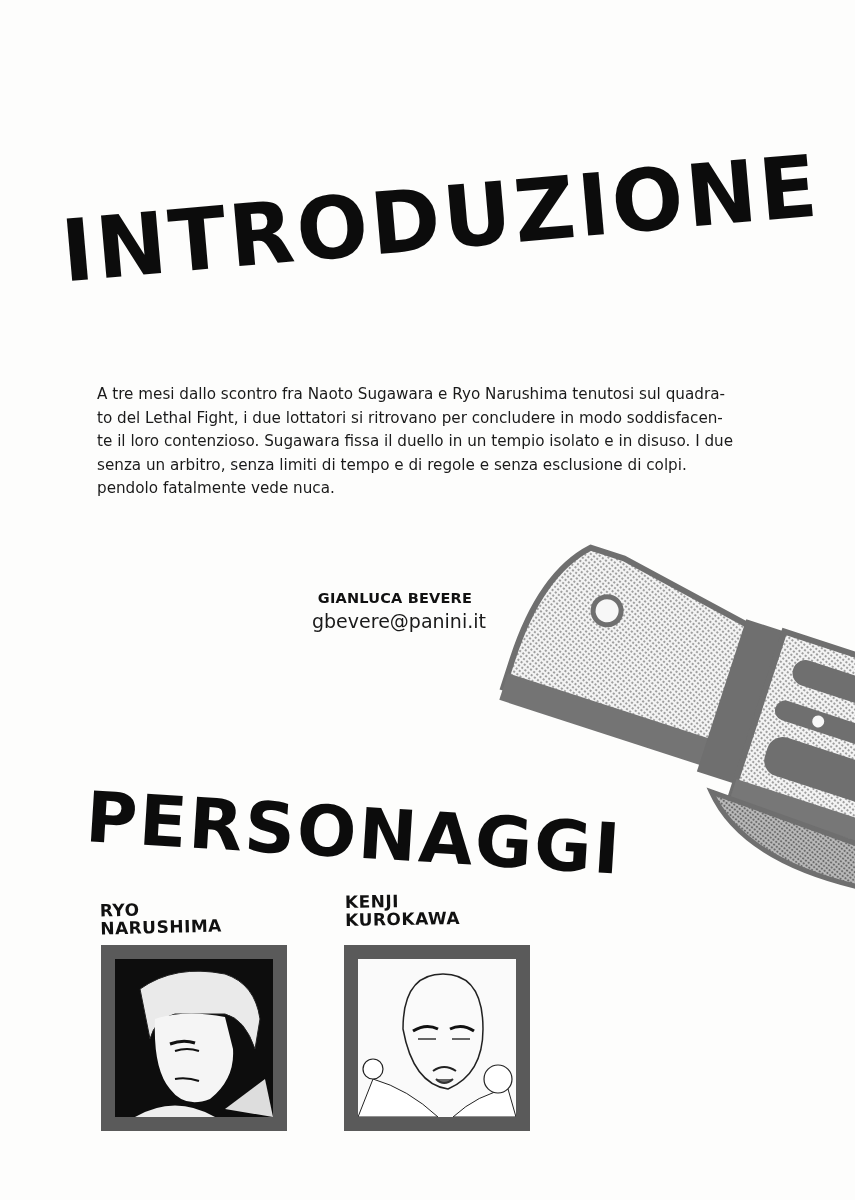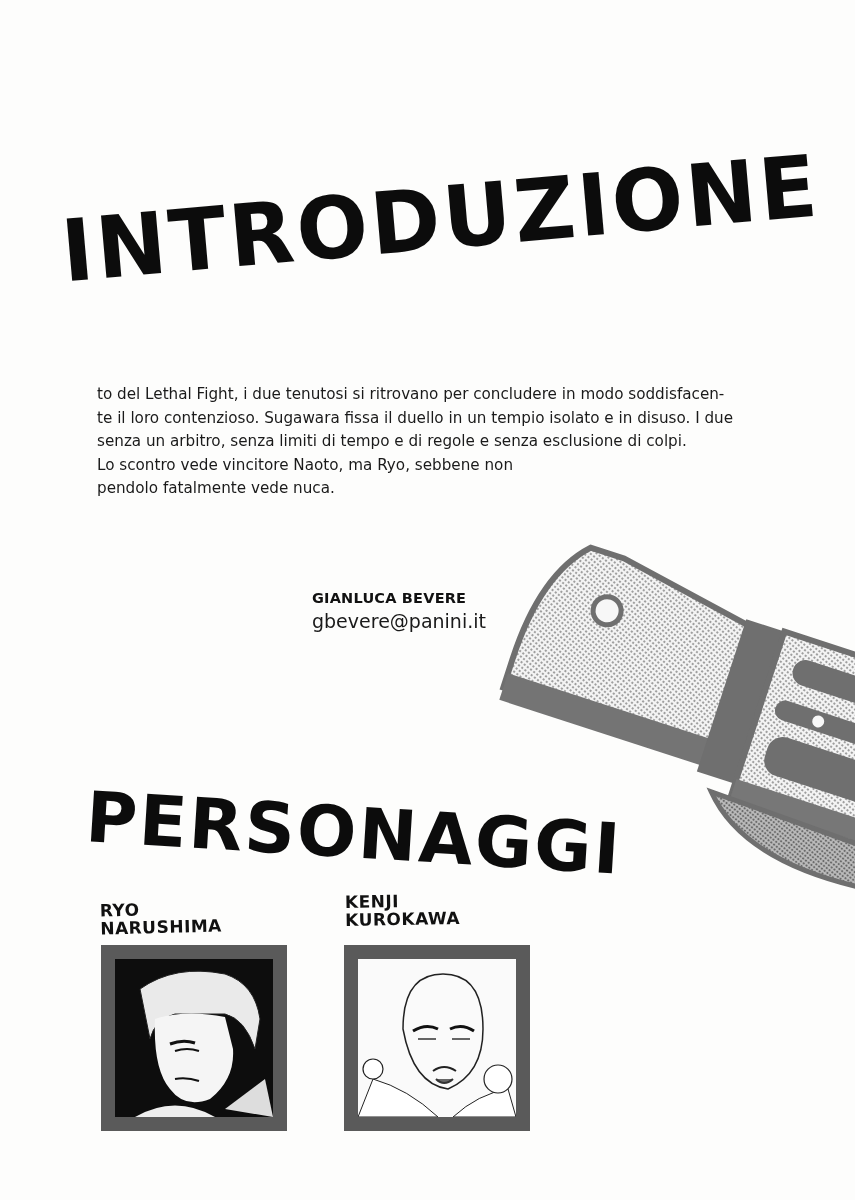--- a/index.html
+++ b/index.html
@@ -14,21 +14,21 @@
     transform-origin:left center;
   }
   #title-intro { left:62px; top:210px; font-size:84px; letter-spacing:3px; transform:rotate(-5deg) scaleY(1.02); }
   #title-pers { left:86px; top:782px; font-size:70px; letter-spacing:2px; transform:rotate(3.5deg); }
 
   #intro-text {
     position:absolute; left:97px; top:383px; width:660px;
     font-family:"DejaVu Sans", sans-serif; font-size:15.2px; line-height:23.6px; color:#1a1a1a;
   }
   #intro-text .line { display:block; white-space:nowrap; }
-  #author { position:absolute; left:312px; top:590px; width:160px; text-align:left; }
+  #author { position:absolute; left:312px; top:590px; width:160px; text-align:right; }
   #author .name { font-weight:bold; font-size:14.5px; letter-spacing:0.2px; color:#111; }
   #author .mail { font-size:19px; margin-top:4px; color:#1a1a1a; }
 
   #knife { position:absolute; left:475px; top:540px; width:380px; height:420px; }
 
   .char-name {
     position:absolute; font-family:"DejaVu Sans", sans-serif; font-weight:bold;
     font-size:17px; line-height:18px; color:#111; letter-spacing:0.5px;
   }
   #char1-name { left:100px; top:900px; transform:rotate(-1.5deg); }
@@ -43,24 +43,24 @@
   #portrait1 .inner { background:#0d0d0d; }
   #portrait2 { left:344px; top:945px; }
   #portrait2 .inner { background:#fafafa; }
 </style>
 </head>
 <body>
 
 <div id="title-intro" class="stencil">INTRODUZIONE</div>
 
 <div id="intro-text">
-  <span class="line">to del Lethal Fight, i due tenutosi si ritrovano per concludere in modo soddisfacen-</span>
+  <span class="line">A tre mesi dallo scontro fra Naoto Sugawara e Ryo Narushima tenutosi sul quadra-</span>
+  <span class="line">to del Lethal Fight, i due lottatori si ritrovano per concludere in modo soddisfacen-</span>
   <span class="line">te il loro contenzioso. Sugawara fissa il duello in un tempio isolato e in disuso. I due</span>
   <span class="line">senza un arbitro, senza limiti di tempo e di regole e senza esclusione di colpi.</span>
-  <span class="line">Lo scontro vede vincitore Naoto, ma Ryo, sebbene non</span>
   <span class="line">pendolo fatalmente vede nuca.</span>
 </div>
 
 <div id="author">
   <div class="name">GIANLUCA BEVERE</div>
   <div class="mail">gbevere@panini.it</div>
 </div>
 
 <svg id="knife" viewBox="0 0 380 420" xmlns="http://www.w3.org/2000/svg">
   <defs>

